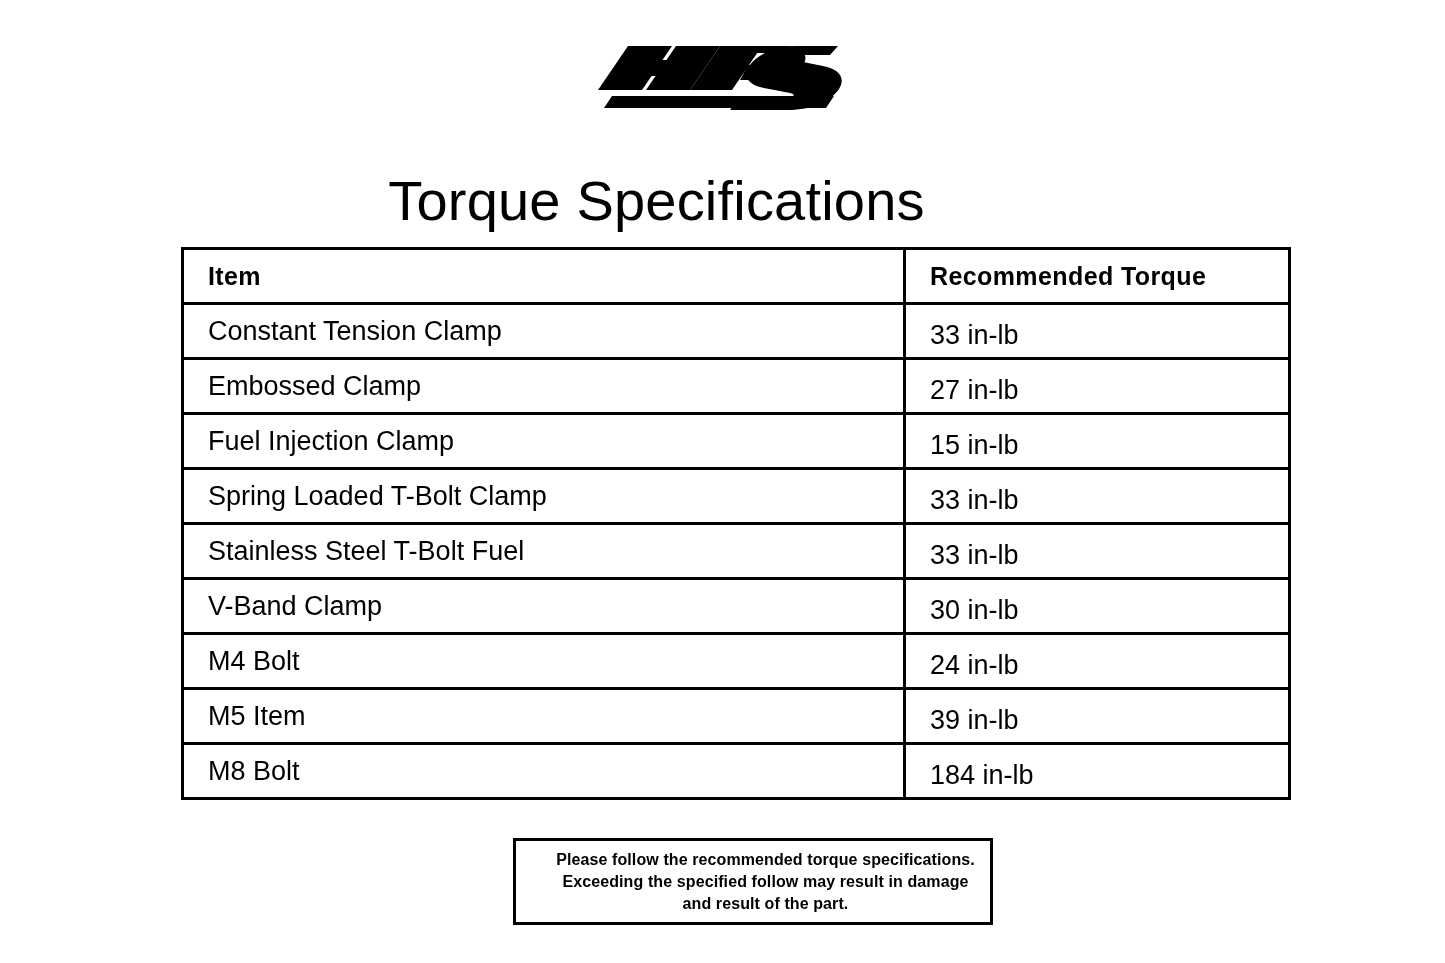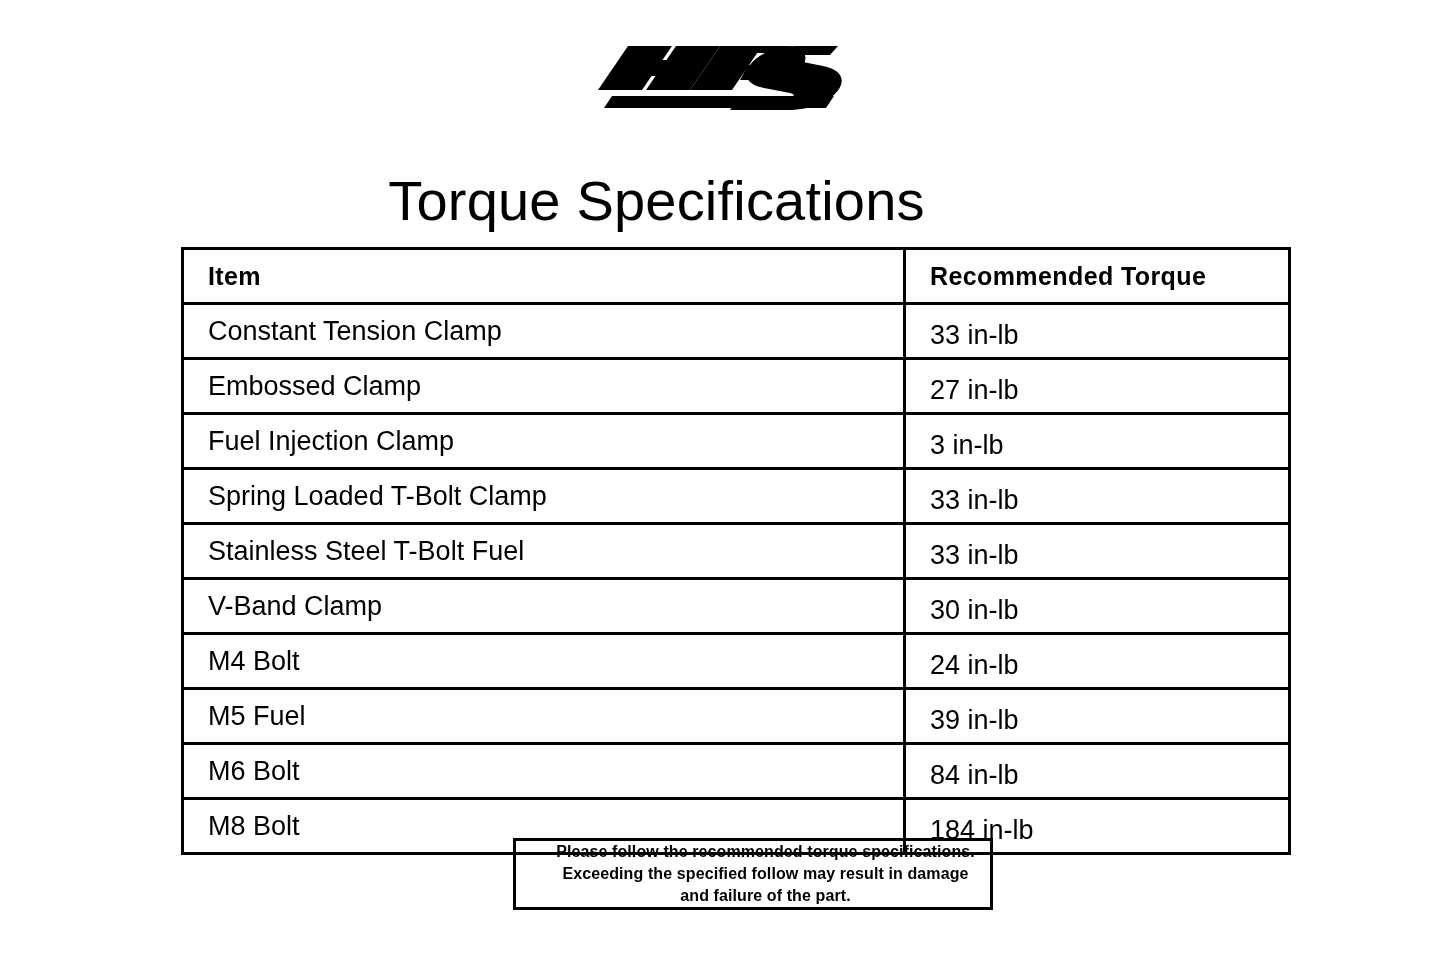--- a/index.html
+++ b/index.html
@@ -76,21 +76,21 @@
   .cell-pad-torque { padding-left: 22px; }
   
   td.torque-cell .cell-pad-torque { position: relative; top: 4px; }
 
   
   #footer-note {
     position: absolute;
     left: 513px;
     top: 838px;
     width: 480px;
-    height: 72px;
+    height: 87px;
     border: 3px solid #000000;
     box-sizing: border-box;
     display: flex;
     align-items: center;
     justify-content: center;
     padding-left: 25px;
   }
   #footer-note .note-text {
     text-align: center;
     font-size: 16px;
@@ -157,21 +157,21 @@
         </td>
         <td class="torque-cell">
           <span class="cell-pad-torque">27 in-lb</span>
         </td>
       </tr>
       <tr>
         <td class="item-cell">
           <span class="cell-pad-item">Fuel Injection Clamp</span>
         </td>
         <td class="torque-cell">
-          <span class="cell-pad-torque">3 in-lb</span>
+          <span class="cell-pad-torque">15 in-lb</span>
         </td>
       </tr>
       <tr>
         <td class="item-cell">
           <span class="cell-pad-item">Spring Loaded T-Bolt Clamp</span>
         </td>
         <td class="torque-cell">
           <span class="cell-pad-torque">33 in-lb</span>
         </td>
       </tr>
@@ -194,45 +194,37 @@
       <tr>
         <td class="item-cell">
           <span class="cell-pad-item">M4 Bolt</span>
         </td>
         <td class="torque-cell">
           <span class="cell-pad-torque">24 in-lb</span>
         </td>
       </tr>
       <tr>
         <td class="item-cell">
-          <span class="cell-pad-item">M5 Fuel</span>
+          <span class="cell-pad-item">M5 Item</span>
         </td>
         <td class="torque-cell">
           <span class="cell-pad-torque">39 in-lb</span>
-        </td>
-      </tr>
-      <tr>
-        <td class="item-cell">
-          <span class="cell-pad-item">M6 Bolt</span>
-        </td>
-        <td class="torque-cell">
-          <span class="cell-pad-torque">84 in-lb</span>
         </td>
       </tr>
       <tr>
         <td class="item-cell">
           <span class="cell-pad-item">M8 Bolt</span>
         </td>
         <td class="torque-cell">
           <span class="cell-pad-torque">184 in-lb</span>
         </td>
       </tr>
     </tbody>
   </table>
 </div>
 
 <div id="footer-note">
   <div class="note-text">
     <span class="note-line">Please follow the recommended torque specifications.</span>
     <span class="note-line">Exceeding the specified follow may result in damage</span>
-    <span class="note-line">and failure of the part.</span>
+    <span class="note-line">and result of the part.</span>
   </div>
 </div>
 
 </body></html>

